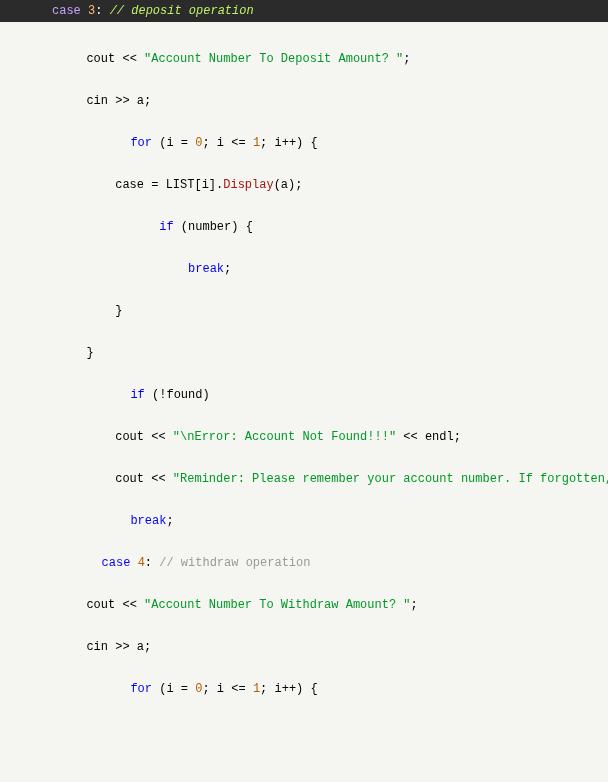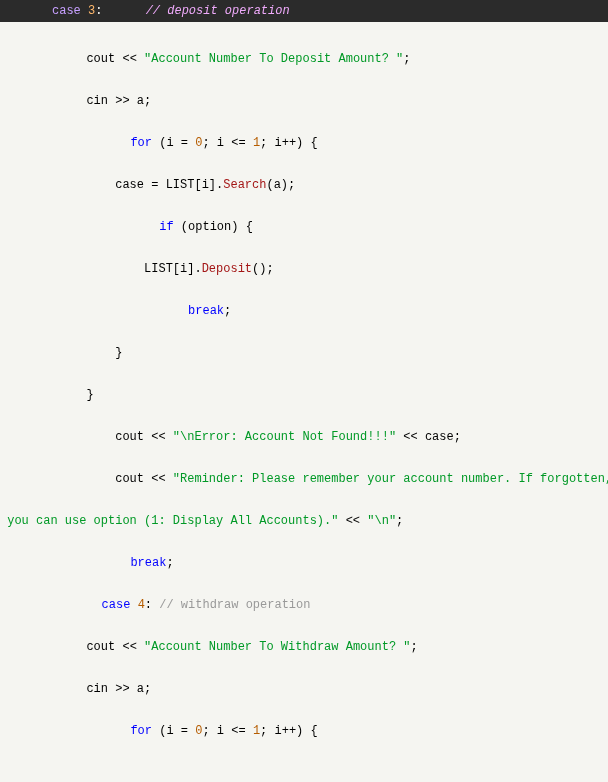--- a/index.html
+++ b/index.html
@@ -12,21 +12,21 @@
     width: 608px;
   }
   .header {
     background: #2b2b2b;
     color: #fff;
     padding: 4px 8px;
     font-size: 12px;
   }
   .header .kw { color: #c7a0ff; }
   .header .num { color: #ffb86c; }
-  .header .comment { color: #f0abfc; font-style: italic; margin-left: 36px; }
+  .header .comment { color: #bef264; font-style: italic; }
   .code {
     padding: 6px 0 6px 0;
     line-height: 21px;
     white-space: pre;
     overflow: hidden;
   }
   .kw { color: #0000ff; margin-left: 44px; }
   .num { color: #b55c00; }
   .str { color: #009926; }
   .func { color: #a31515; }
@@ -38,29 +38,28 @@
 <body>
 
 <div class="header">
   <span class="kw">case</span> <span class="num">3</span><span>:</span> <span class="comment">// deposit operation</span>
 </div>
 
 <div class="code">
 <div>            <span class="ident">cout</span> <span class="op">&lt;&lt;</span> <span class="str">"Account Number To Deposit Amount? "</span><span>;</span></div>
 <div>            <span class="ident">cin</span> <span class="op">&gt;&gt;</span> <span>a</span><span>;</span></div>
 <div>            <span class="kw">for</span> <span>(i =</span> <span class="num">0</span><span>; i &lt;=</span> <span class="num">1</span><span>; i++) {</span></div>
-<div>                <span>case = LIST[i].</span><span class="func">Search</span><span>(a);</span></div>
-<div>                <span class="kw">if</span> <span>(option) {</span></div>
-<div>                    <span>LIST[i].</span><span class="func">Deposit</span><span>();</span></div>
+<div>                <span>case = LIST[i].</span><span class="func">Display</span><span>(a);</span></div>
+<div>                <span class="kw">if</span> <span>(number) {</span></div>
 <div>                    <span class="kw">break</span><span>;</span></div>
 <div>                <span>}</span></div>
 <div>            <span>}</span></div>
-<div>                <span>cout</span> <span class="op">&lt;&lt;</span> <span class="str">"\nError: Account Not Found!!!"</span> <span class="op">&lt;&lt;</span> <span>case;</span></div>
+<div>            <span class="kw">if</span> <span>(!found)</span></div>
+<div>                <span>cout</span> <span class="op">&lt;&lt;</span> <span class="str">"\nError: Account Not Found!!!"</span> <span class="op">&lt;&lt;</span> <span>endl;</span></div>
 <div>                <span>cout</span> <span class="op">&lt;&lt;</span> <span class="str">"Reminder: Please remember your account number. If forgotten,</span></div>
-<div><span class="str"> you can use option (1: Display All Accounts)."</span> <span class="op">&lt;&lt;</span> <span class="str">"\n"</span><span>;</span></div>
 <div>            <span class="kw">break</span><span>;</span></div>
 <div>        <span class="kw">case</span> <span class="num">4</span><span>:</span> <span class="comment">// withdraw operation</span></div>
 <div>            <span>cout</span> <span class="op">&lt;&lt;</span> <span class="str">"Account Number To Withdraw Amount? "</span><span>;</span></div>
 <div>            <span>cin</span> <span class="op">&gt;&gt;</span> <span>a</span><span>;</span></div>
 <div>            <span class="kw">for</span> <span>(i =</span> <span class="num">0</span><span>; i &lt;=</span> <span class="num">1</span><span>; i++) {</span></div>
 
 
 
 
 

